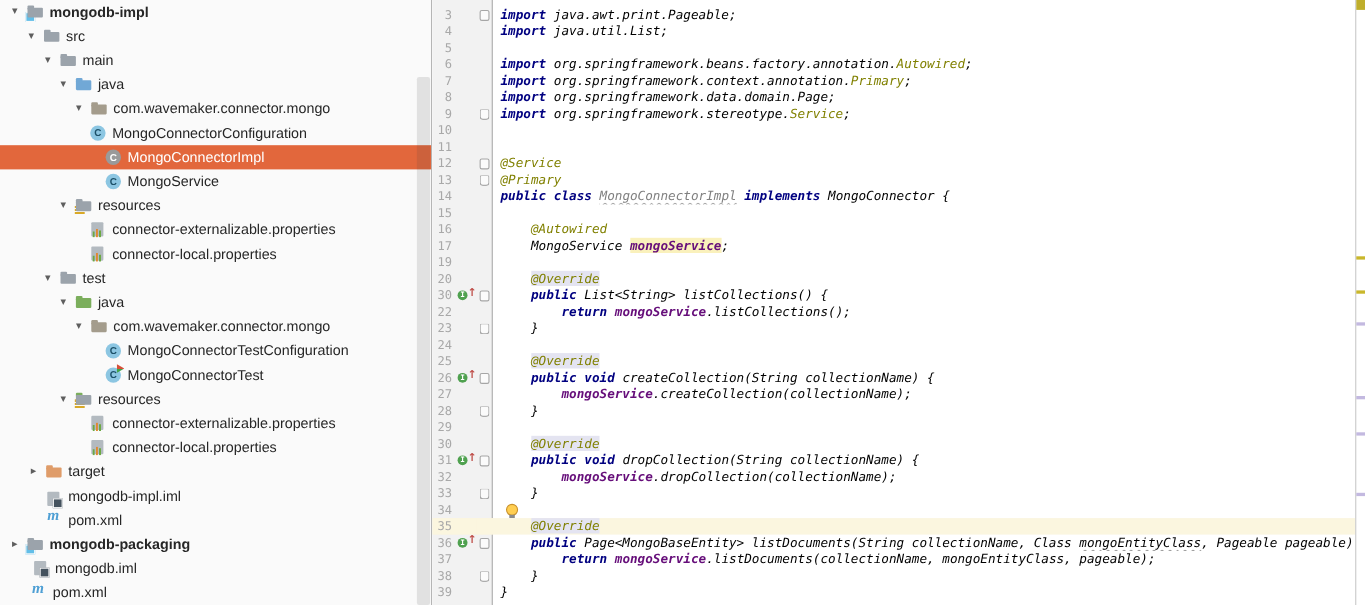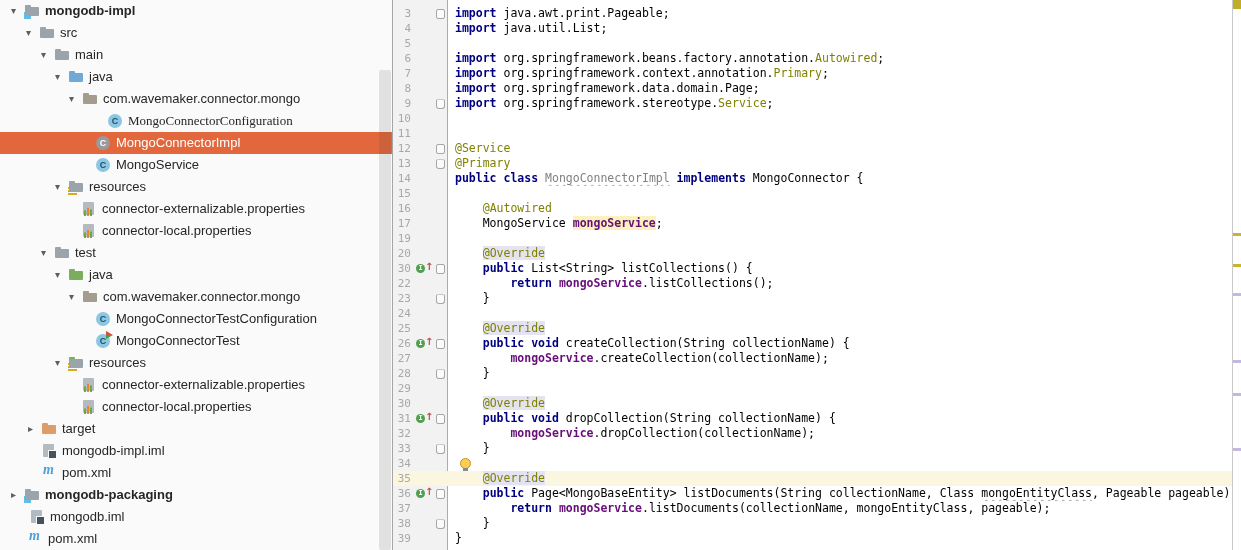--- a/index.html
+++ b/index.html
@@ -56,21 +56,21 @@
   #editor{position:absolute;left:393px;top:0;width:848px;height:550px;background:#FFFFFF;overflow:hidden;}
   #gutter-bg{position:absolute;left:0;top:0;width:54px;height:100%;background:#F2F2F2;border-right:1px solid #ABABAB;z-index:0;}
   #code-rows{position:relative;z-index:1;padding-top:6px;}
   .cline{display:flex;height:15px;position:relative;white-space:pre;overflow:hidden;
          font-family:"DejaVu Sans Mono",monospace;font-size:11.5px;line-height:15px;}
   .cline.caret .lnum,.cline.caret .gslot,.cline.caret .fslot,.cline.caret{background:#FBF6DF;}
   .lnum{width:22px;flex:none;text-align:right;padding-right:4px;box-sizing:border-box;
         color:#A8A8A8;font-size:11px;}
   .gslot{width:18px;flex:none;position:relative;}
   .fslot{width:15px;flex:none;position:relative;}
-  .ctext{flex:1;padding-left:7px;color:#000;}
+  .ctext{flex:1;padding-left:7px;color:#000;font-style:italic;}
   .tok-kw{color:#000080;font-weight:bold;}
   .tok-ann{color:#808000;}
   .tok-annbg{color:#808000;background:#E4E4F1;}
   .tok-field{color:#660E7A;font-weight:bold;}
   .tok-fieldhl{color:#660E7A;font-weight:bold;background:#FAF1BC;}
   .tok-grayu{color:#808080;text-decoration:underline wavy #A9A9A9 1px;text-underline-offset:2px;}
   .tok-wavy{color:#000;text-decoration:underline wavy #9E9E9E 1px;text-underline-offset:2px;}
   .tok-pl{color:#000;}
   .ovr{position:absolute;left:1px;top:2px;width:16px;height:11px;}
   .ovr .oc{position:absolute;left:0;top:1px;width:9px;height:9px;border-radius:50%;background:#4FA14F;
@@ -120,21 +120,21 @@
           </span>
           <span class="tlabel">java</span>
         </div>
         <div class="trow" style="padding-left: 69px;">
           <span class="arrow">▾</span>
           <span class="ticon i-package">
             <i class="bdg"></i>
           </span>
           <span class="tlabel">com.wavemaker.connector.mongo</span>
         </div>
-        <div class="trow" style="padding-left: 94px; font-family: Liberation Serif, serif;">
+        <div class="trow" style="padding-left: 68px;">
           <span class="arrow"></span>
           <span class="ticon i-class">
             <i class="bdg"></i>
           </span>
           <span class="tlabel">MongoConnectorConfiguration</span>
         </div>
         <div class="trow sel" style="padding-left: 82px;">
           <span class="arrow"></span>
           <span class="ticon i-class-sel">
             <i class="bdg"></i>
@@ -225,21 +225,21 @@
           </span>
           <span class="tlabel">connector-local.properties</span>
         </div>
         <div class="trow" style="padding-left: 28px;">
           <span class="arrow">▸</span>
           <span class="ticon i-folder-target">
             <i class="bdg"></i>
           </span>
           <span class="tlabel">target</span>
         </div>
-        <div class="trow" style="padding-left: 28px;">
+        <div class="trow" style="padding-left: 28px; align-items: flex-end;">
           <span class="arrow"></span>
           <span class="ticon i-iml">
             <i class="bdg"></i>
           </span>
           <span class="tlabel">mongodb-impl.iml</span>
         </div>
         <div class="trow" style="padding-left: 28px;">
           <span class="arrow"></span>
           <span class="ticon i-maven">
             <i class="bdg"></i>

